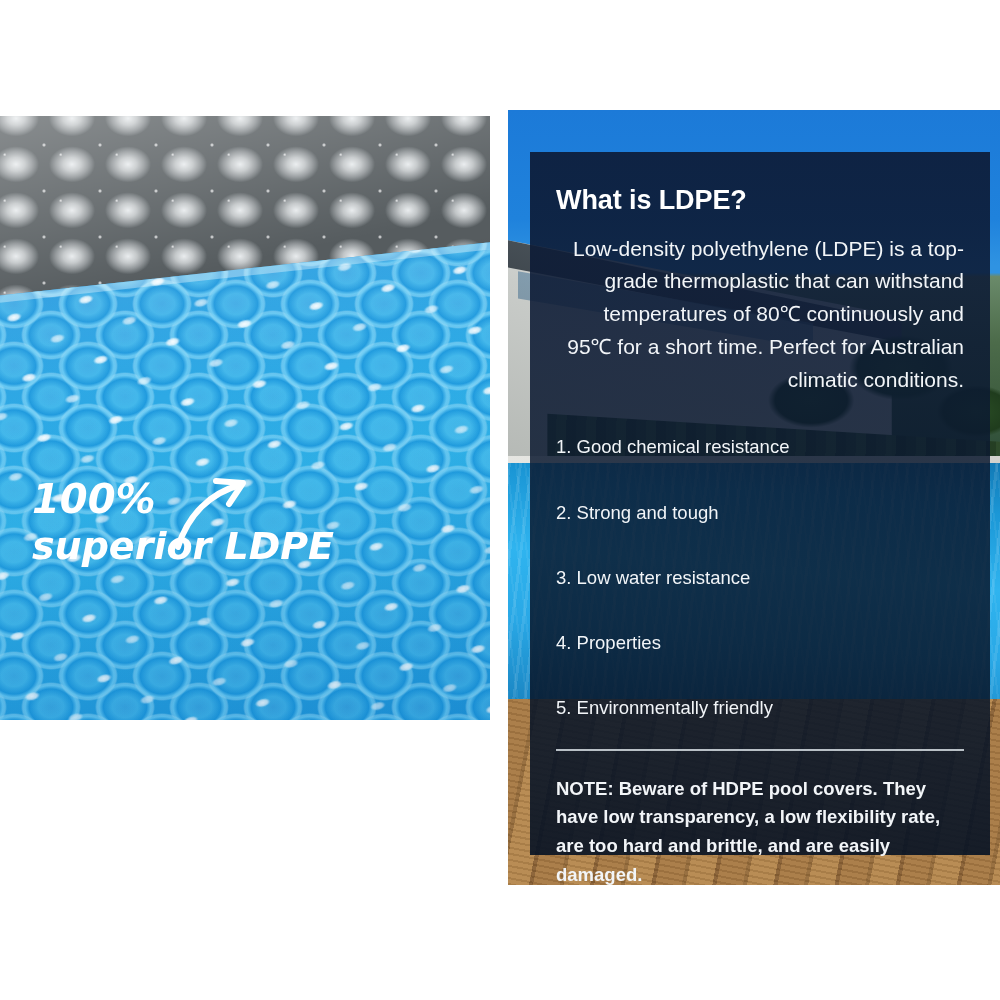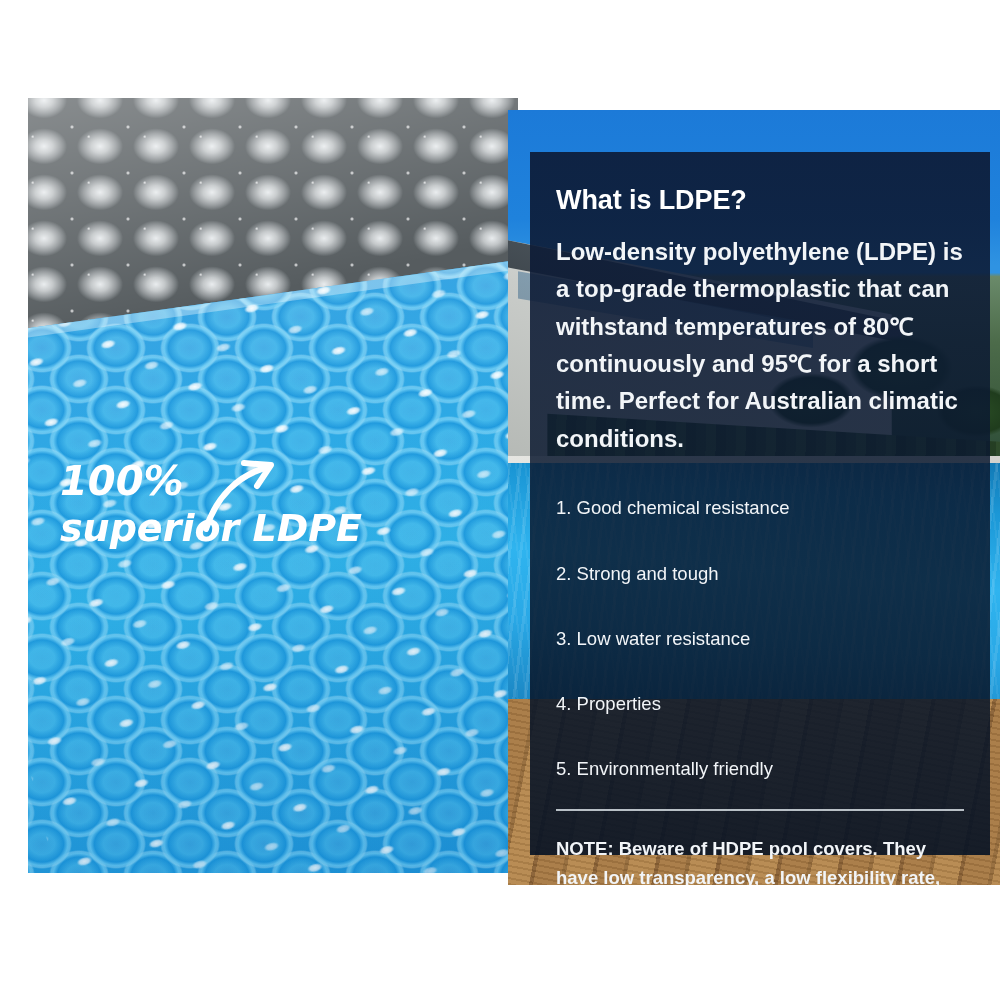--- a/index.html
+++ b/index.html
@@ -7,24 +7,23 @@
     width:1000px;height:1000px;
     background:#ffffff;
     font-family:"Liberation Sans", sans-serif;
     overflow:hidden;
     position:relative;
   }
 
   
   #left-panel{
     position:absolute;
-    left:0px; top:98px;
-    width:490px; height:775px;
+    left:0px; top:116px;
+    width:490px; height:604px;
     overflow:hidden;
-    margin-left:28px;
   }
 
   
   .silver-sheet{
     position:absolute; inset:0;
     background:
       radial-gradient(ellipse 26px 20px at 30% 32%, rgba(255,255,255,.85) 0%, rgba(255,255,255,0) 60%),
       repeating-linear-gradient(90deg, rgba(0,0,0,0) 0 48px, rgba(0,0,0,.05) 48px 50px),
       linear-gradient(175deg,#c9cccd 0%,#b6babc 45%,#9fa4a7 100%);
   }
@@ -218,25 +217,26 @@
     color:#ffffff;
   }
   #heading{
     font-size:27px;
     font-weight:bold;
     letter-spacing:-.1px;
     margin:0 0 17px 0;
     line-height:1.1;
   }
   #intro{
-    font-size:24px;
+    font-size:21px;
     line-height:1.56;
-    font-weight:700;
+    font-weight:400;
     margin:0 0 22px 0;
     color:#f2f5f8;
+    text-align:right;
   }
   #props-label{
     font-size:18.5px;
     line-height:1.5;
     margin:0 0 2px 0;
     color:#f2f5f8;
   }
   #props-list{
     list-style:none;
     margin:0; padding:0;

